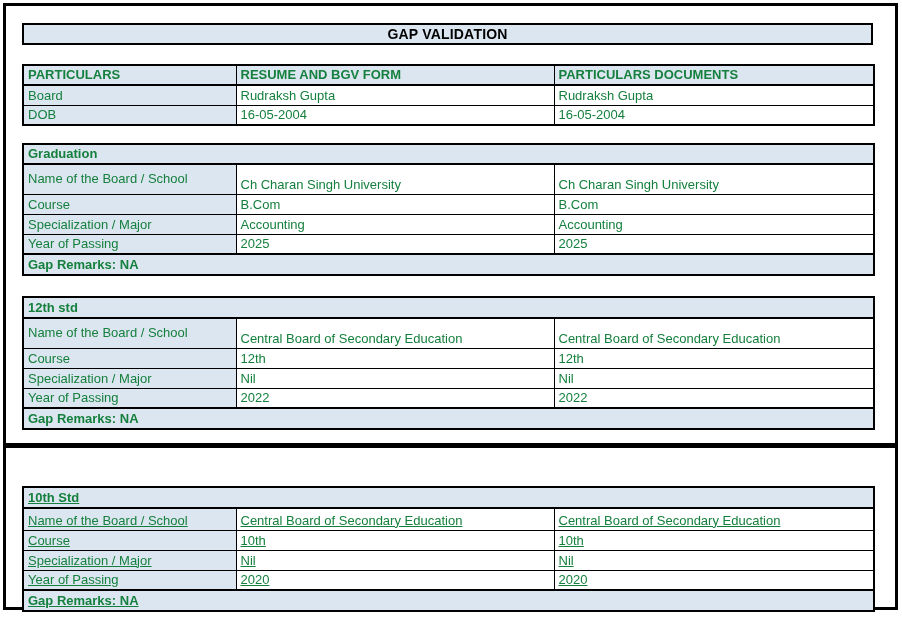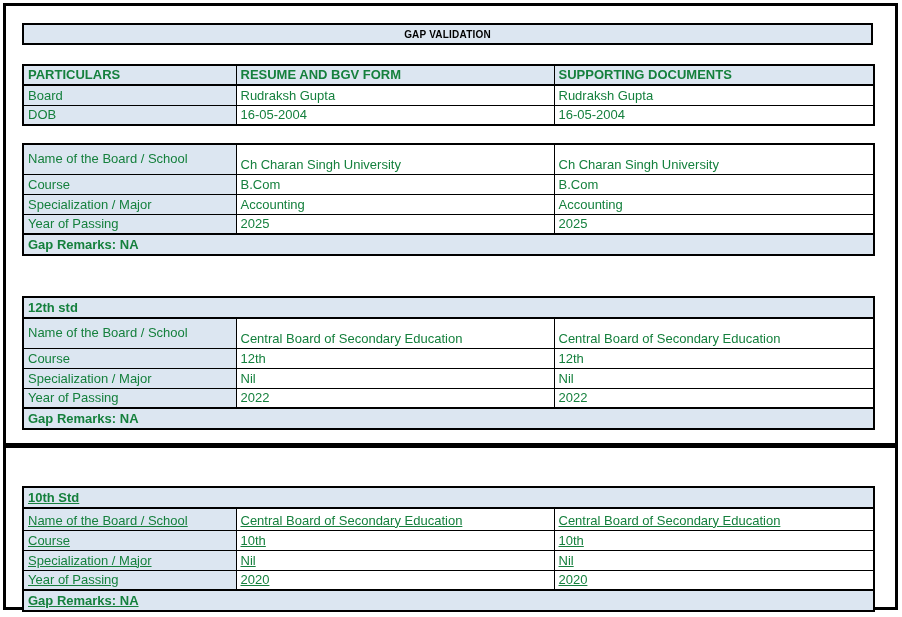--- a/index.html
+++ b/index.html
@@ -38,21 +38,21 @@
     left: 16px;
     top: 17px;
     width: 851px;
     height: 22px;
     box-sizing: border-box;
     background: #dce6f1;
     border: 2px solid #000000;
     display: flex;
     align-items: center;
     justify-content: center;
-    font-size: 10px;
+    font-size: 14px;
     font-weight: bold;
     color: #000000;
     letter-spacing: 0.2px;
   }
   table.gv-table {
     position: absolute;
     left: 16px;
     width: 851px;
     border-collapse: collapse;
     table-layout: fixed;
@@ -107,21 +107,21 @@
     <table class="gv-table" id="table-particulars">
       <colgroup>
           <col style="width:213px">
           <col style="width:318px">
           <col style="width:320px">
         </colgroup>
       <tbody>
         <tr class="hdr h20">
           <td>PARTICULARS</td>
           <td>RESUME AND BGV FORM</td>
-          <td>SUPPORTING DOCUMENTS</td>
+          <td>PARTICULARS DOCUMENTS</td>
         </tr>
         <tr class="h20">
           <td class="label-col">Board</td>
           <td>Rudraksh Gupta</td>
           <td>Rudraksh Gupta</td>
         </tr>
         <tr class="h20">
           <td class="label-col">DOB</td>
           <td>16-05-2004</td>
           <td>16-05-2004</td>
@@ -129,20 +129,23 @@
       </tbody>
     </table>
 
     <table class="gv-table" id="table-graduation">
       <colgroup>
           <col style="width:213px">
           <col style="width:318px">
           <col style="width:320px">
         </colgroup>
       <tbody>
+        <tr class="section-hdr h20">
+          <td colspan="3">Graduation</td>
+        </tr>
         <tr class="h30 tall">
           <td class="label-col">Name of the Board / School</td>
           <td>Ch Charan Singh University</td>
           <td>Ch Charan Singh University</td>
         </tr>
         <tr class="h20">
           <td class="label-col">Course</td>
           <td>B.Com</td>
           <td>B.Com</td>
         </tr>

